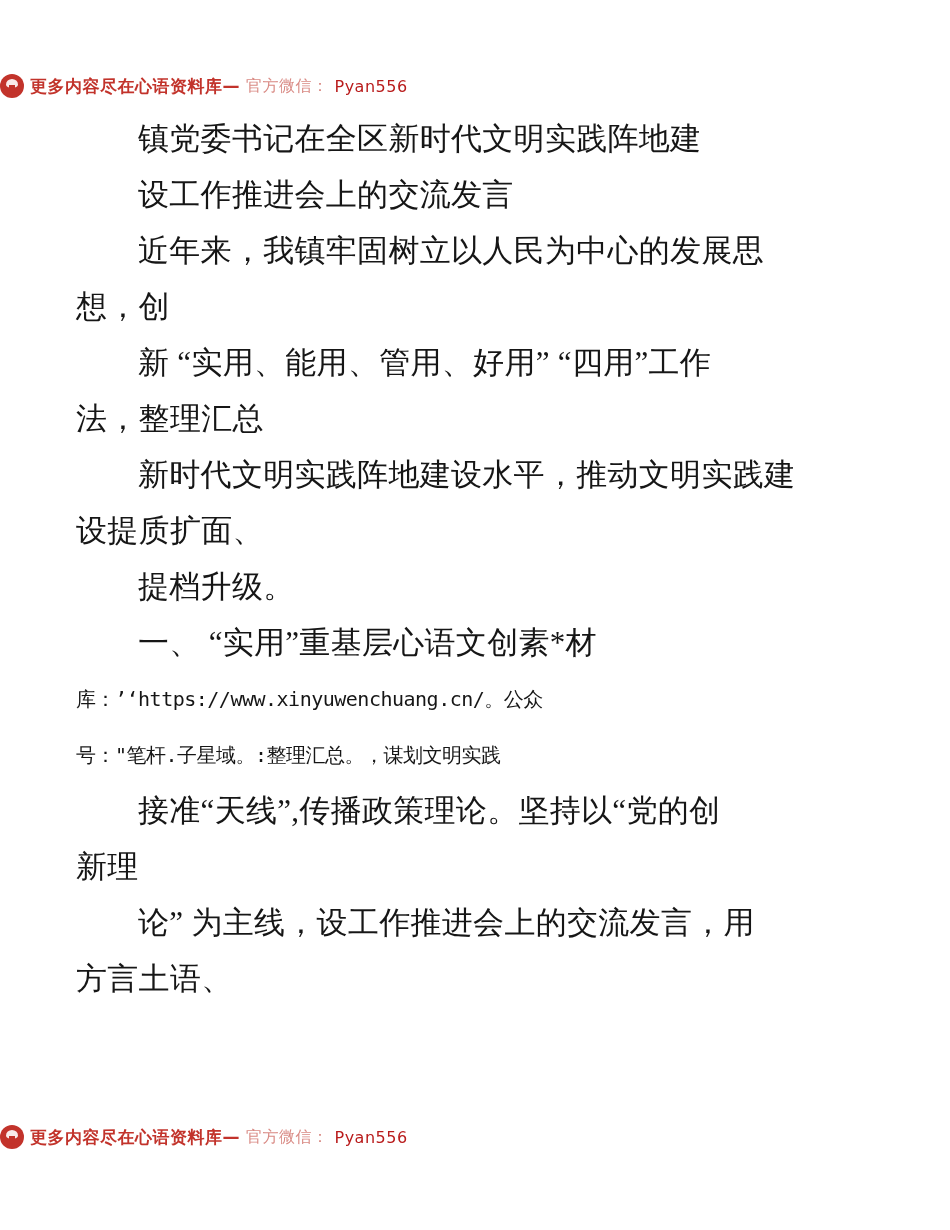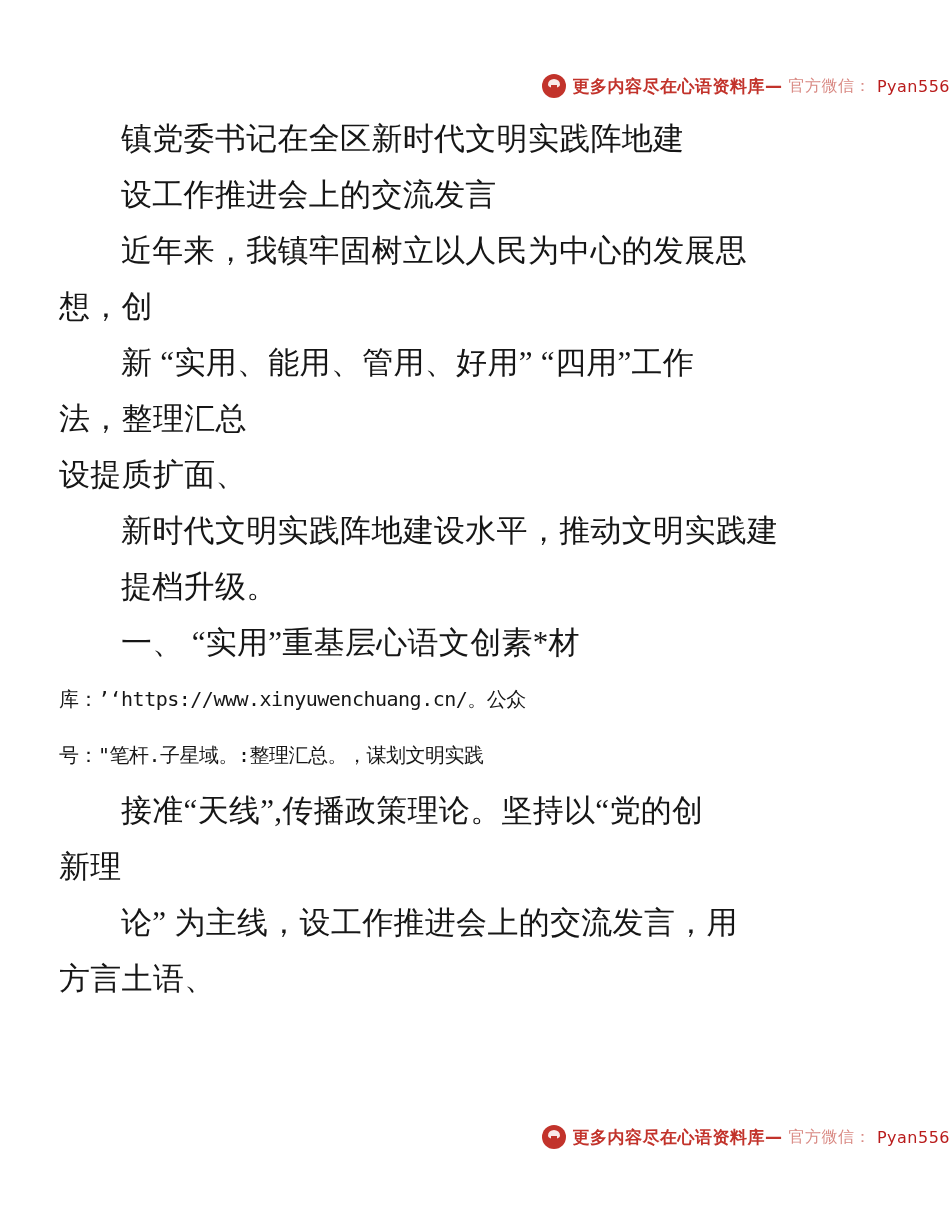--- a/index.html
+++ b/index.html
@@ -25,21 +25,21 @@
     background: #fff;
   }
 
   
   .watermark {
     position: absolute;
     left: 0;
     width: 950px;
     display: flex;
     align-items: center;
-    justify-content: flex-end;
+    justify-content: flex-start;
     gap: 6px;
     font-family: "DejaVu Sans", sans-serif;
     font-size: 17px;
     letter-spacing: 0.5px;
     white-space: nowrap;
   }
   .watermark.top { top: 74px; }
   .watermark.bottom { top: 1125px; }
 
   .wm-logo {
@@ -84,21 +84,21 @@
   }
   .wm-text-id {
     color: #b91c1c;
     font-size: 16px;
   }
 
   
   .doc-body {
     position: absolute;
     top: 112px;
-    left: 59px;
+    left: 76px;
     width: 812px;
   }
 
   .para {
     font-size: 31px;
     line-height: 54px;
     text-align: justify;
     color: #161616;
     letter-spacing: 0.3px;
     margin: 0 0 2px 0;
@@ -125,22 +125,22 @@
     <span class="wm-text-id">Pyan556</span>
   </div>
 
   <div class="doc-body">
     <p class="para indent">镇党委书记在全区新时代文明实践阵地建</p>
     <p class="para indent">设工作推进会上的交流发言</p>
     <p class="para indent">近年来，我镇牢固树立以人民为中心的发展思</p>
     <p class="para">想，创</p>
     <p class="para indent">新 “实用、能用、管用、好用” “四用”工作</p>
     <p class="para">法，整理汇总</p>
+    <p class="para indent">新时代文明实践阵地建设水平，推动文明实践建</p>
     <p class="para">设提质扩面、</p>
-    <p class="para indent">新时代文明实践阵地建设水平，推动文明实践建</p>
     <p class="para indent">提档升级。</p>
     <p class="para indent">一、 “实用”重基层心语文创素*材</p>
     <p class="para mono-ish">库：’‘https://www.xinyuwenchuang.cn/。公众</p>
     <p class="para mono-ish">号："笔杆.子星域。:整理汇总。，谋划文明实践</p>
     <p class="para indent">接准“天线”,传播政策理论。坚持以“党的创</p>
     <p class="para">新理</p>
     <p class="para indent">论” 为主线，设工作推进会上的交流发言，用</p>
     <p class="para">方言土语、</p>
   </div>
 

